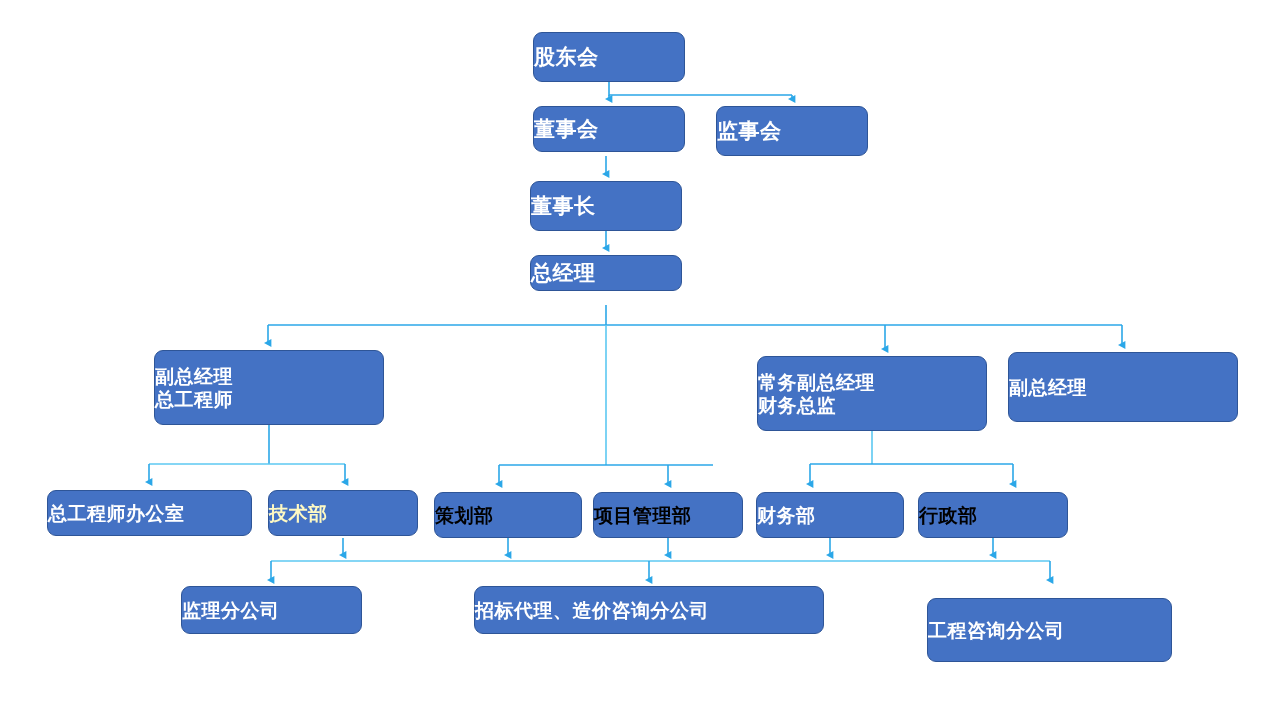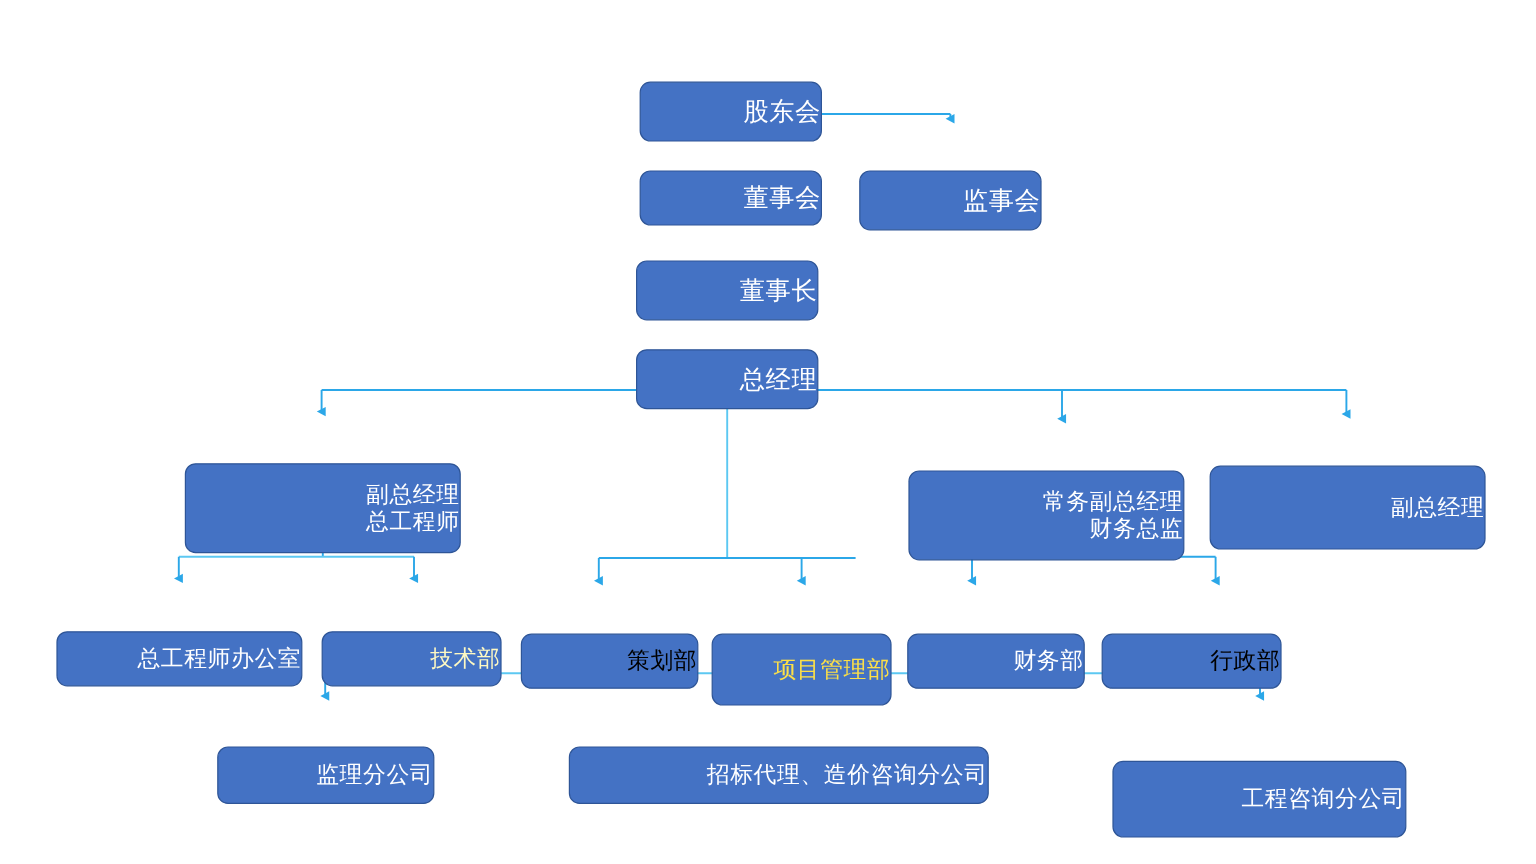--- a/index.html
+++ b/index.html
@@ -26,30 +26,29 @@
     top: 0;
     width: 1280px;
     height: 720px;
   }
   .node {
     position: absolute;
     box-sizing: border-box;
     display: flex;
     align-items: center;
     justify-content: center;
-    text-align: right;
+    text-align: left;
     border-radius: 9px;
     color: #ffffff;
-    font-weight: normal;
+    font-weight: bold;
     line-height: 1.18;
     letter-spacing: 0.5px;
     white-space: pre-line;
     z-index: 2;
     user-select: none;
-    margin-top: 36px;
   }
   .node-label {
     display: block;
     width: 100%;
     white-space: pre-line;
   }
 </style>
 </head>
 <body>
 
@@ -110,30 +109,30 @@
       <path d="M1050,561 L1050,580" marker-end="url(#arrow)"></path>
 
     </g>
   </svg>
 
   <div id="nodes-layer">
       <div class="node" style="left: 533px; top: 32px; width: 152px; height: 50px; font-size: 21px; background: rgb(68, 114, 196); border: 1px solid rgb(46, 85, 151); color: rgb(255, 255, 255);"><span class="node-label">股东会</span></div>
       <div class="node" style="left: 533px; top: 106px; width: 152px; height: 46px; font-size: 21px; background: rgb(68, 114, 196); border: 1px solid rgb(46, 85, 151); color: rgb(255, 255, 255);"><span class="node-label">董事会</span></div>
       <div class="node" style="left: 716px; top: 106px; width: 152px; height: 50px; font-size: 21px; background: rgb(68, 114, 196); border: 1px solid rgb(46, 85, 151); color: rgb(255, 255, 255);"><span class="node-label">监事会</span></div>
       <div class="node" style="left: 530px; top: 181px; width: 152px; height: 50px; font-size: 21px; background: rgb(68, 114, 196); border: 1px solid rgb(46, 85, 151); color: rgb(255, 255, 255);"><span class="node-label">董事长</span></div>
-      <div class="node" style="left: 530px; top: 255px; width: 152px; height: 50px; font-size: 21px; background: rgb(68, 114, 196); border: 1px solid rgb(46, 85, 151); color: rgb(255, 255, 255);"><span class="node-label">总经理</span></div>
+      <div class="node" style="left: 530px; top: 255px; width: 152px; height: 36px; font-size: 21px; background: rgb(68, 114, 196); border: 1px solid rgb(46, 85, 151); color: rgb(255, 255, 255);"><span class="node-label">总经理</span></div>
       <div class="node" style="left: 154px; top: 350px; width: 230px; height: 75px; font-size: 19px; background: rgb(68, 114, 196); border: 1px solid rgb(46, 85, 151); color: rgb(255, 255, 255);"><span class="node-label">副总经理
 总工程师</span></div>
       <div class="node" style="left: 757px; top: 356px; width: 230px; height: 75px; font-size: 19px; background: rgb(68, 114, 196); border: 1px solid rgb(46, 85, 151); color: rgb(255, 255, 255);"><span class="node-label">常务副总经理
 财务总监</span></div>
       <div class="node" style="left: 1008px; top: 352px; width: 230px; height: 70px; font-size: 19px; background: rgb(68, 114, 196); border: 1px solid rgb(46, 85, 151); color: rgb(255, 255, 255);"><span class="node-label">副总经理</span></div>
       <div class="node" style="left: 47px; top: 490px; width: 205px; height: 46px; font-size: 19px; background: rgb(68, 114, 196); border: 1px solid rgb(46, 85, 151); color: rgb(255, 255, 255);"><span class="node-label">总工程师办公室</span></div>
       <div class="node" style="left: 268px; top: 490px; width: 150px; height: 46px; font-size: 19px; background: rgb(68, 114, 196); border: 1px solid rgb(46, 85, 151); color: #fef9c3;"><span class="node-label">技术部</span></div>
       <div class="node" style="left: 434px; top: 492px; width: 148px; height: 46px; font-size: 19px; background: rgb(68, 114, 196); border: 1px solid rgb(46, 85, 151); color: #000000;"><span class="node-label">策划部</span></div>
-      <div class="node" style="left: 593px; top: 492px; width: 150px; height: 60px; font-size: 19px; background: rgb(68, 114, 196); border: 1px solid rgb(46, 85, 151); color: #fde047;"><span class="node-label">项目管理部</span></div>
+      <div class="node" style="left: 593px; top: 492px; width: 150px; height: 46px; font-size: 19px; background: rgb(68, 114, 196); border: 1px solid rgb(46, 85, 151); color: #000000;"><span class="node-label">项目管理部</span></div>
       <div class="node" style="left: 756px; top: 492px; width: 148px; height: 46px; font-size: 19px; background: rgb(68, 114, 196); border: 1px solid rgb(46, 85, 151); color: rgb(255, 255, 255);"><span class="node-label">财务部</span></div>
       <div class="node" style="left: 918px; top: 492px; width: 150px; height: 46px; font-size: 19px; background: rgb(68, 114, 196); border: 1px solid rgb(46, 85, 151); color: #000000;"><span class="node-label">行政部</span></div>
       <div class="node" style="left: 181px; top: 586px; width: 181px; height: 48px; font-size: 19px; background: rgb(68, 114, 196); border: 1px solid rgb(46, 85, 151); color: rgb(255, 255, 255);"><span class="node-label">监理分公司</span></div>
       <div class="node" style="left: 474px; top: 586px; width: 350px; height: 48px; font-size: 19px; background: rgb(68, 114, 196); border: 1px solid rgb(46, 85, 151); color: rgb(255, 255, 255);"><span class="node-label">招标代理、造价咨询分公司</span></div>
       <div class="node" style="left: 927px; top: 598px; width: 245px; height: 64px; font-size: 19px; background: rgb(68, 114, 196); border: 1px solid rgb(46, 85, 151); color: rgb(255, 255, 255);"><span class="node-label">工程咨询分公司</span></div>
     </div>
 
 </div>
 
 </body></html>

